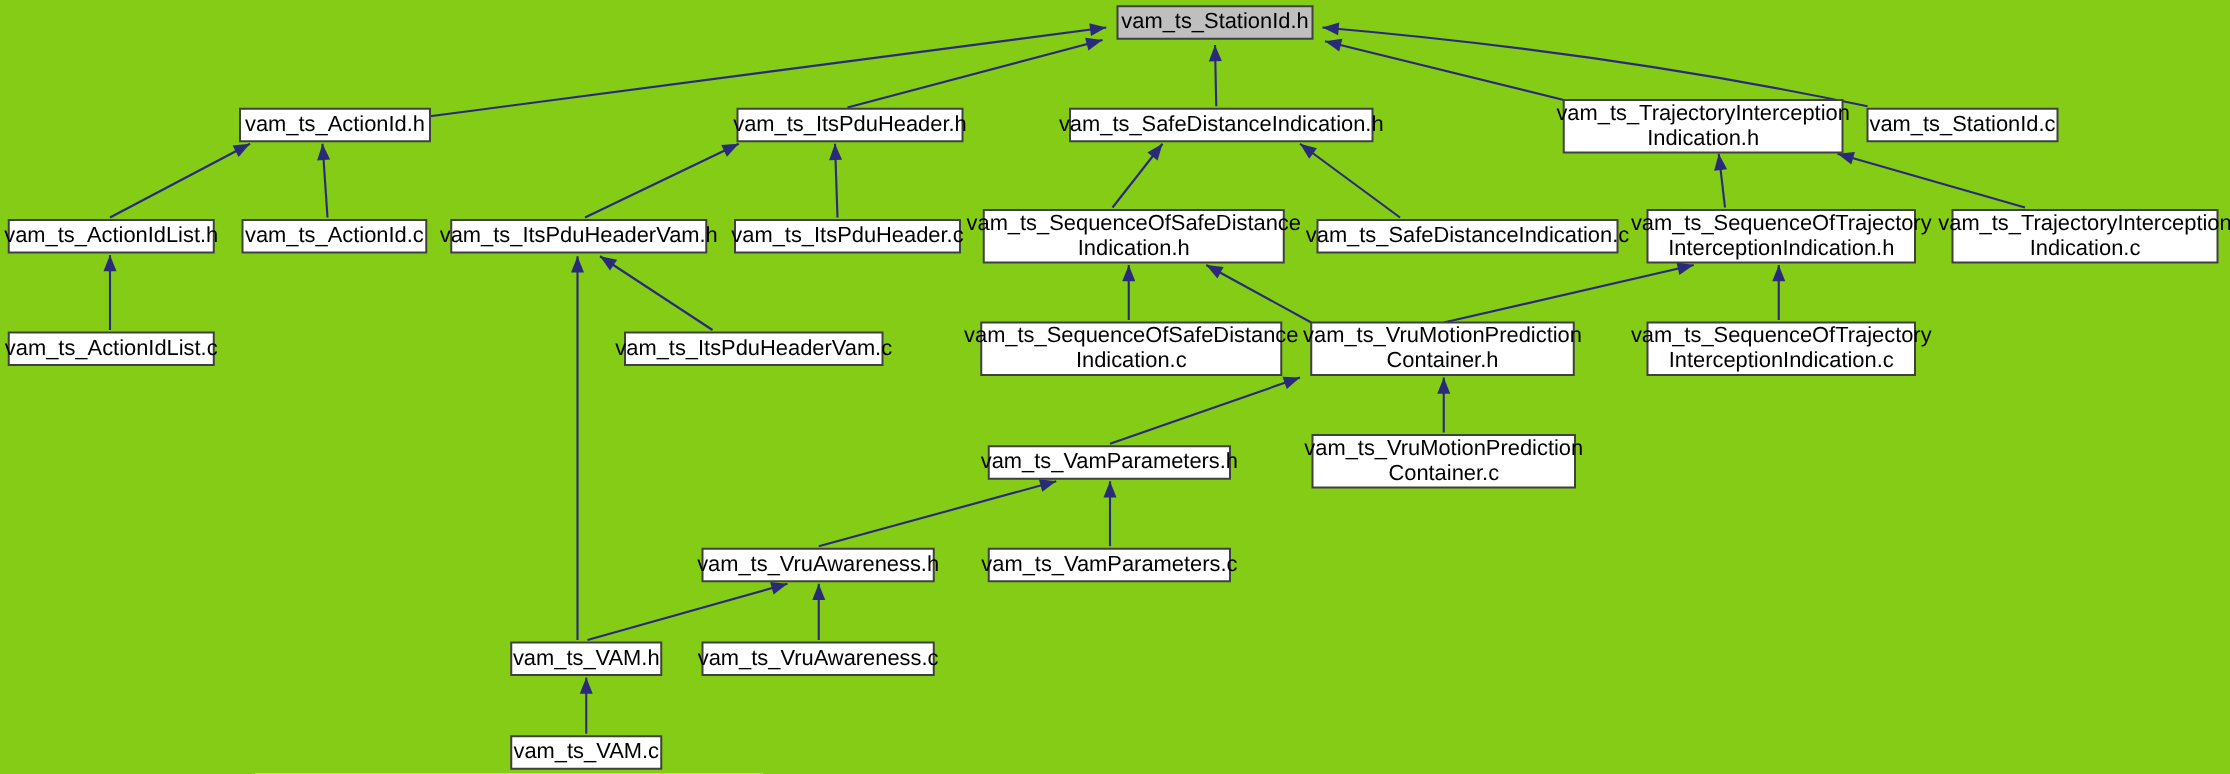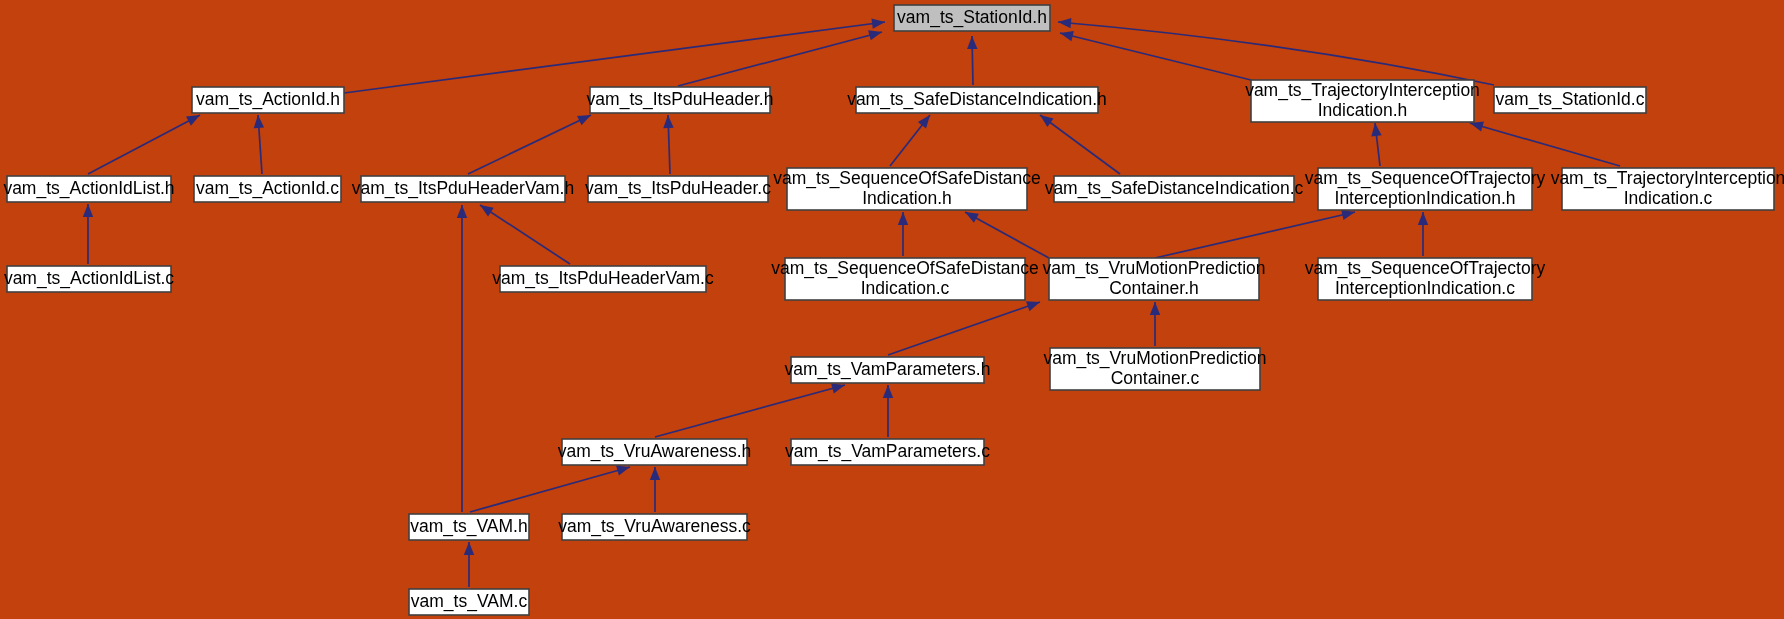--- a/index.html
+++ b/index.html
@@ -8,21 +8,21 @@
     background: #ffffff;
   }
   body {
     font-family: "Liberation Sans", sans-serif;
   }
   #graph-wrap {
     position: relative;
     width: 1784px;
     height: 619px;
     overflow: hidden;
-    background: #c2410c;
+    background: #84cc16;
   }
   svg#graph {
     display: block;
     width: 1784px;
     height: 619px;
   }
   .node-box {
     fill: #ffffff;
     stroke: #404040;
     stroke-width: 1.6;

